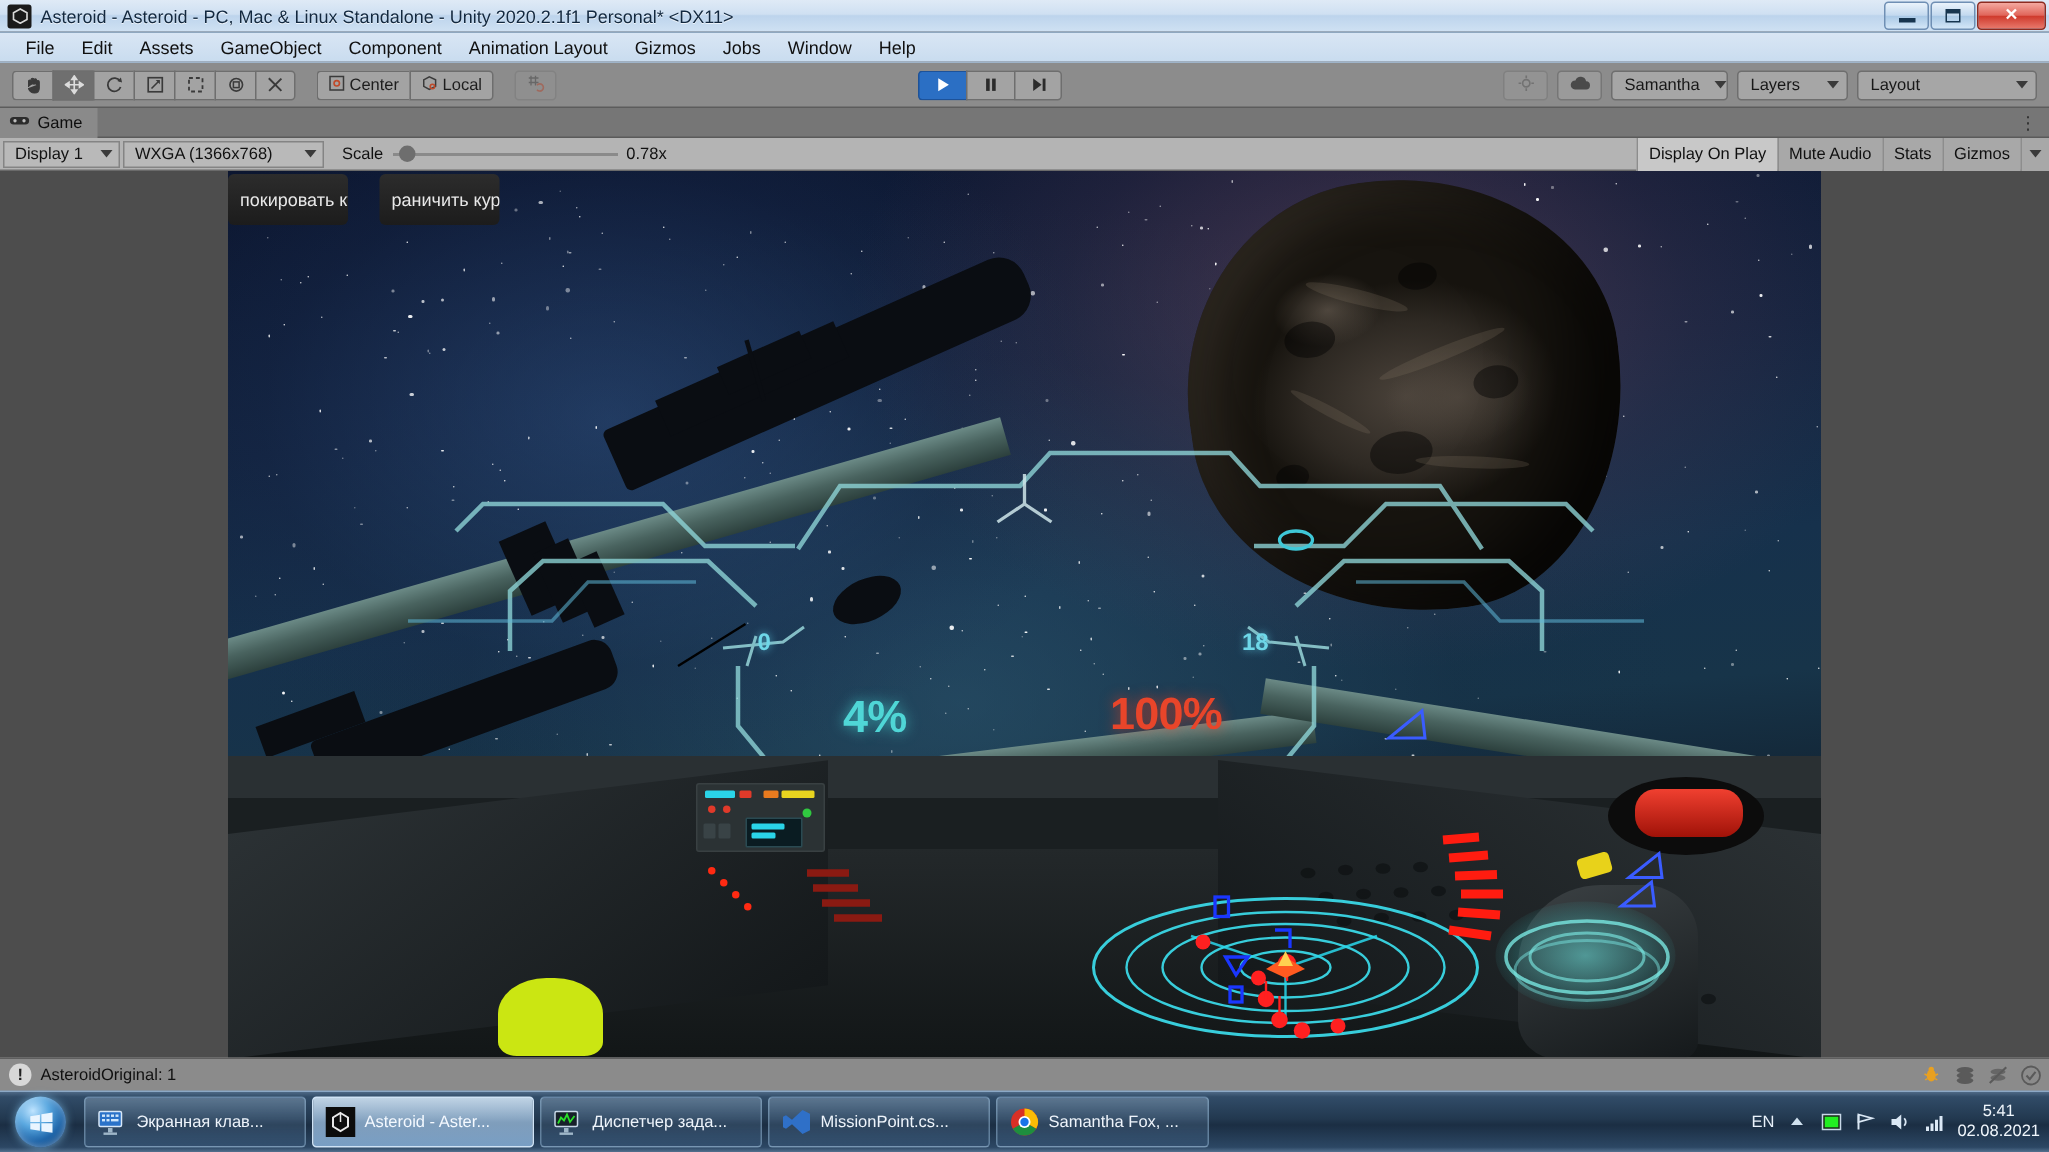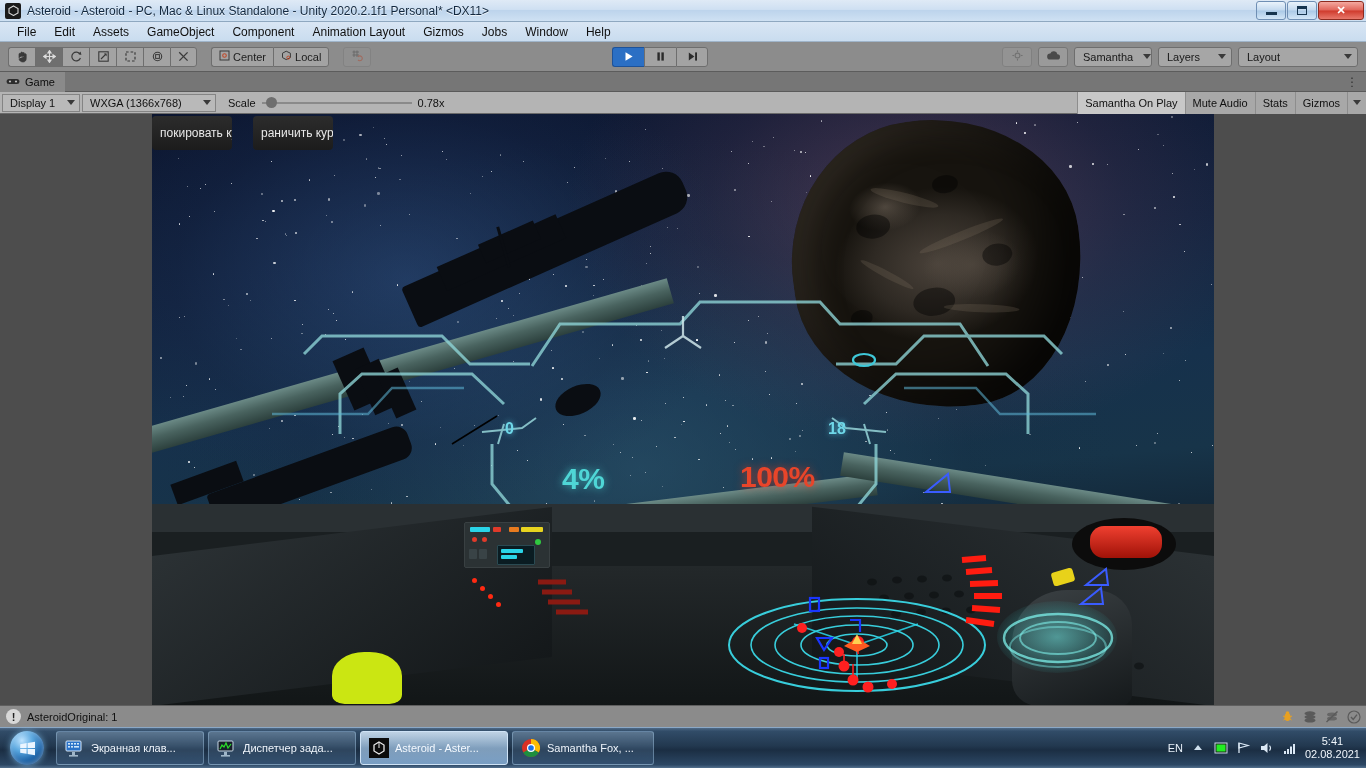--- a/index.html
+++ b/index.html
@@ -479,21 +479,21 @@
   </div>
   <div class="scalewrap">
     <span>Scale</span>
     <div class="slider">
       <i class="track"></i>
       <i class="knob"></i>
     </div>
     <span>0.78x</span>
   </div>
   <div class="gright">
-    <div class="gbtn light">Samantha On Play</div>
+    <div class="gbtn light">Display On Play</div>
     <div class="gbtn mid">Mute Audio</div>
     <div class="gbtn mid">Stats</div>
     <div class="gbtn mid">Gizmos</div>
     <div class="gbtn mid" style="padding:0 5px">
       <i class="caret"></i>
     </div>
   </div>
 </div>
 
 <div id="gv-left"></div>
@@ -1222,43 +1222,51 @@
             <rect x="6" y="8" width="2" height="1.6"></rect>
             <rect x="9" y="8" width="5" height="1.6"></rect>
           </g>
           <rect x="7" y="14" width="3" height="3" fill="#9fb6c8"></rect>
           <rect x="4" y="17" width="9" height="1.6" fill="#9fb6c8"></rect>
         </svg>
     </span>
     <span>Экранная клав...</span>
   </div>
 
+  <div class="tbitem active" style="width:148px">
+    <span class="tbicon">
+      <svg width="20" height="20" viewBox="0 0 20 20">
+          <rect x="0" y="0" width="20" height="20" fill="#0c0c0c"></rect>
+          <polygon points="10,4 15,7 15,13 10,16 5,13 5,7" fill="none" stroke="#e8e8e8" stroke-width="1.3"></polygon>
+          <line x1="10" y1="4" x2="10" y2="10" stroke="#e8e8e8" stroke-width="1"></line>
+        </svg>
+    </span>
+    <span>Asteroid - Aster...</span>
+  </div>
+
   <div class="tbitem" style="width:148px">
     <span class="tbicon">
       <svg width="20" height="20" viewBox="0 0 20 20">
           <rect x="1" y="3" width="15" height="10" rx="1" fill="#17202a" stroke="#c8d8e8" stroke-width="1"></rect>
           <polyline points="3,11 5,7 7,9 9,5 11,10 14,6" fill="none" stroke="#2ae02a" stroke-width="1.2"></polyline>
           <rect x="7" y="14" width="3" height="3" fill="#9fb6c8"></rect>
           <rect x="4" y="17" width="9" height="1.6" fill="#9fb6c8"></rect>
         </svg>
     </span>
     <span>Диспетчер зада...</span>
   </div>
 
-  <div class="tbitem active" style="width:148px">
+  <div class="tbitem" style="width:148px">
     <span class="tbicon">
       <svg width="20" height="20" viewBox="0 0 20 20">
-          <rect x="0" y="0" width="20" height="20" fill="#0c0c0c"></rect>
-          <polygon points="10,4 15,7 15,13 10,16 5,13 5,7" fill="none" stroke="#e8e8e8" stroke-width="1.3"></polygon>
-          <line x1="10" y1="4" x2="10" y2="10" stroke="#e8e8e8" stroke-width="1"></line>
-        </svg>
-    </span>
-    <span>Asteroid - Aster...</span>
-  </div>
-
+          <polygon points="14,2 19,4.5 19,15.5 14,18 7,11.5 3,14.5 1,13.5 1,6.5 3,5.5 7,8.5" fill="#2f70c8"></polygon>
+        </svg>
+    </span>
+    <span>MissionPoint.cs...</span>
+  </div>
 
 
   <div class="tbitem" style="width:142px">
     <span class="tbicon">
       <svg width="20" height="20" viewBox="0 0 20 20">
           <circle cx="10" cy="10" r="9" fill="#d93025"></circle>
           <path d="M10 1 A9 9 0 0 1 17.8 14.5 L10 10 Z" fill="#fbbc05"></path>
           <path d="M2.2 14.5 A9 9 0 0 0 17.8 14.5 L10 10 Z" fill="#1e8e3e"></path>
           <circle cx="10" cy="10" r="4" fill="#fff"></circle>
           <circle cx="10" cy="10" r="2.8" fill="#1a73e8"></circle>

